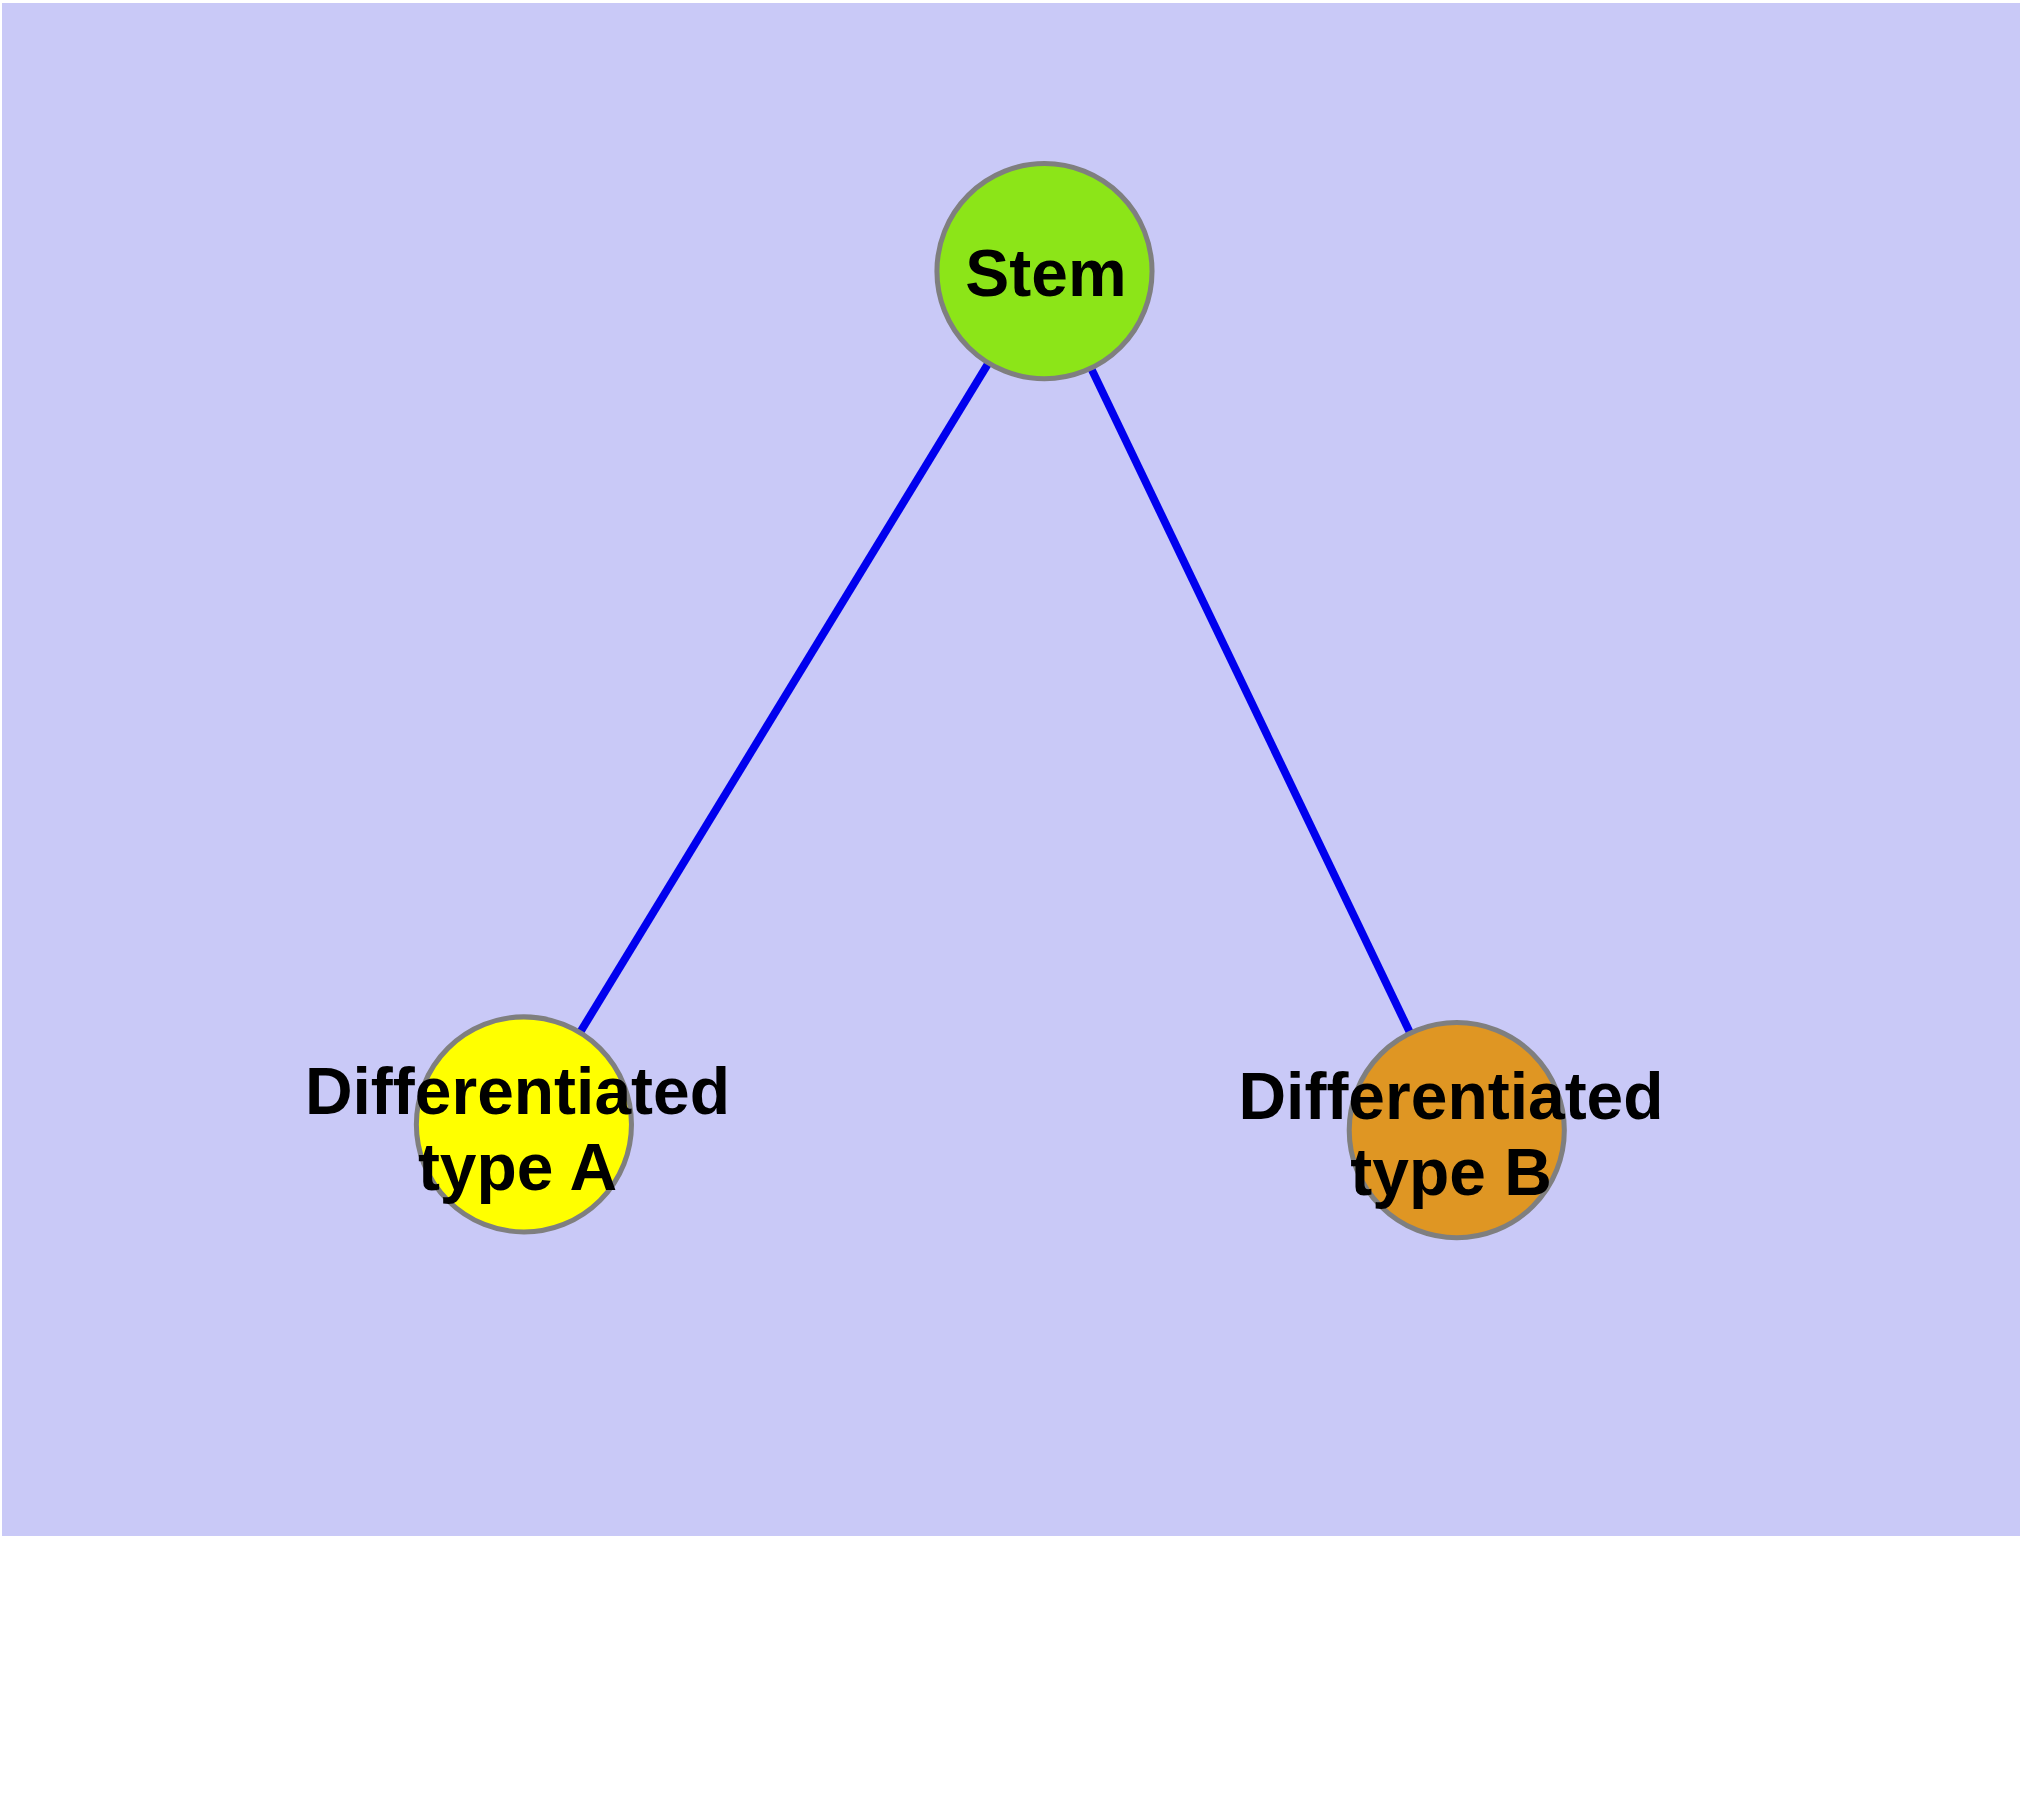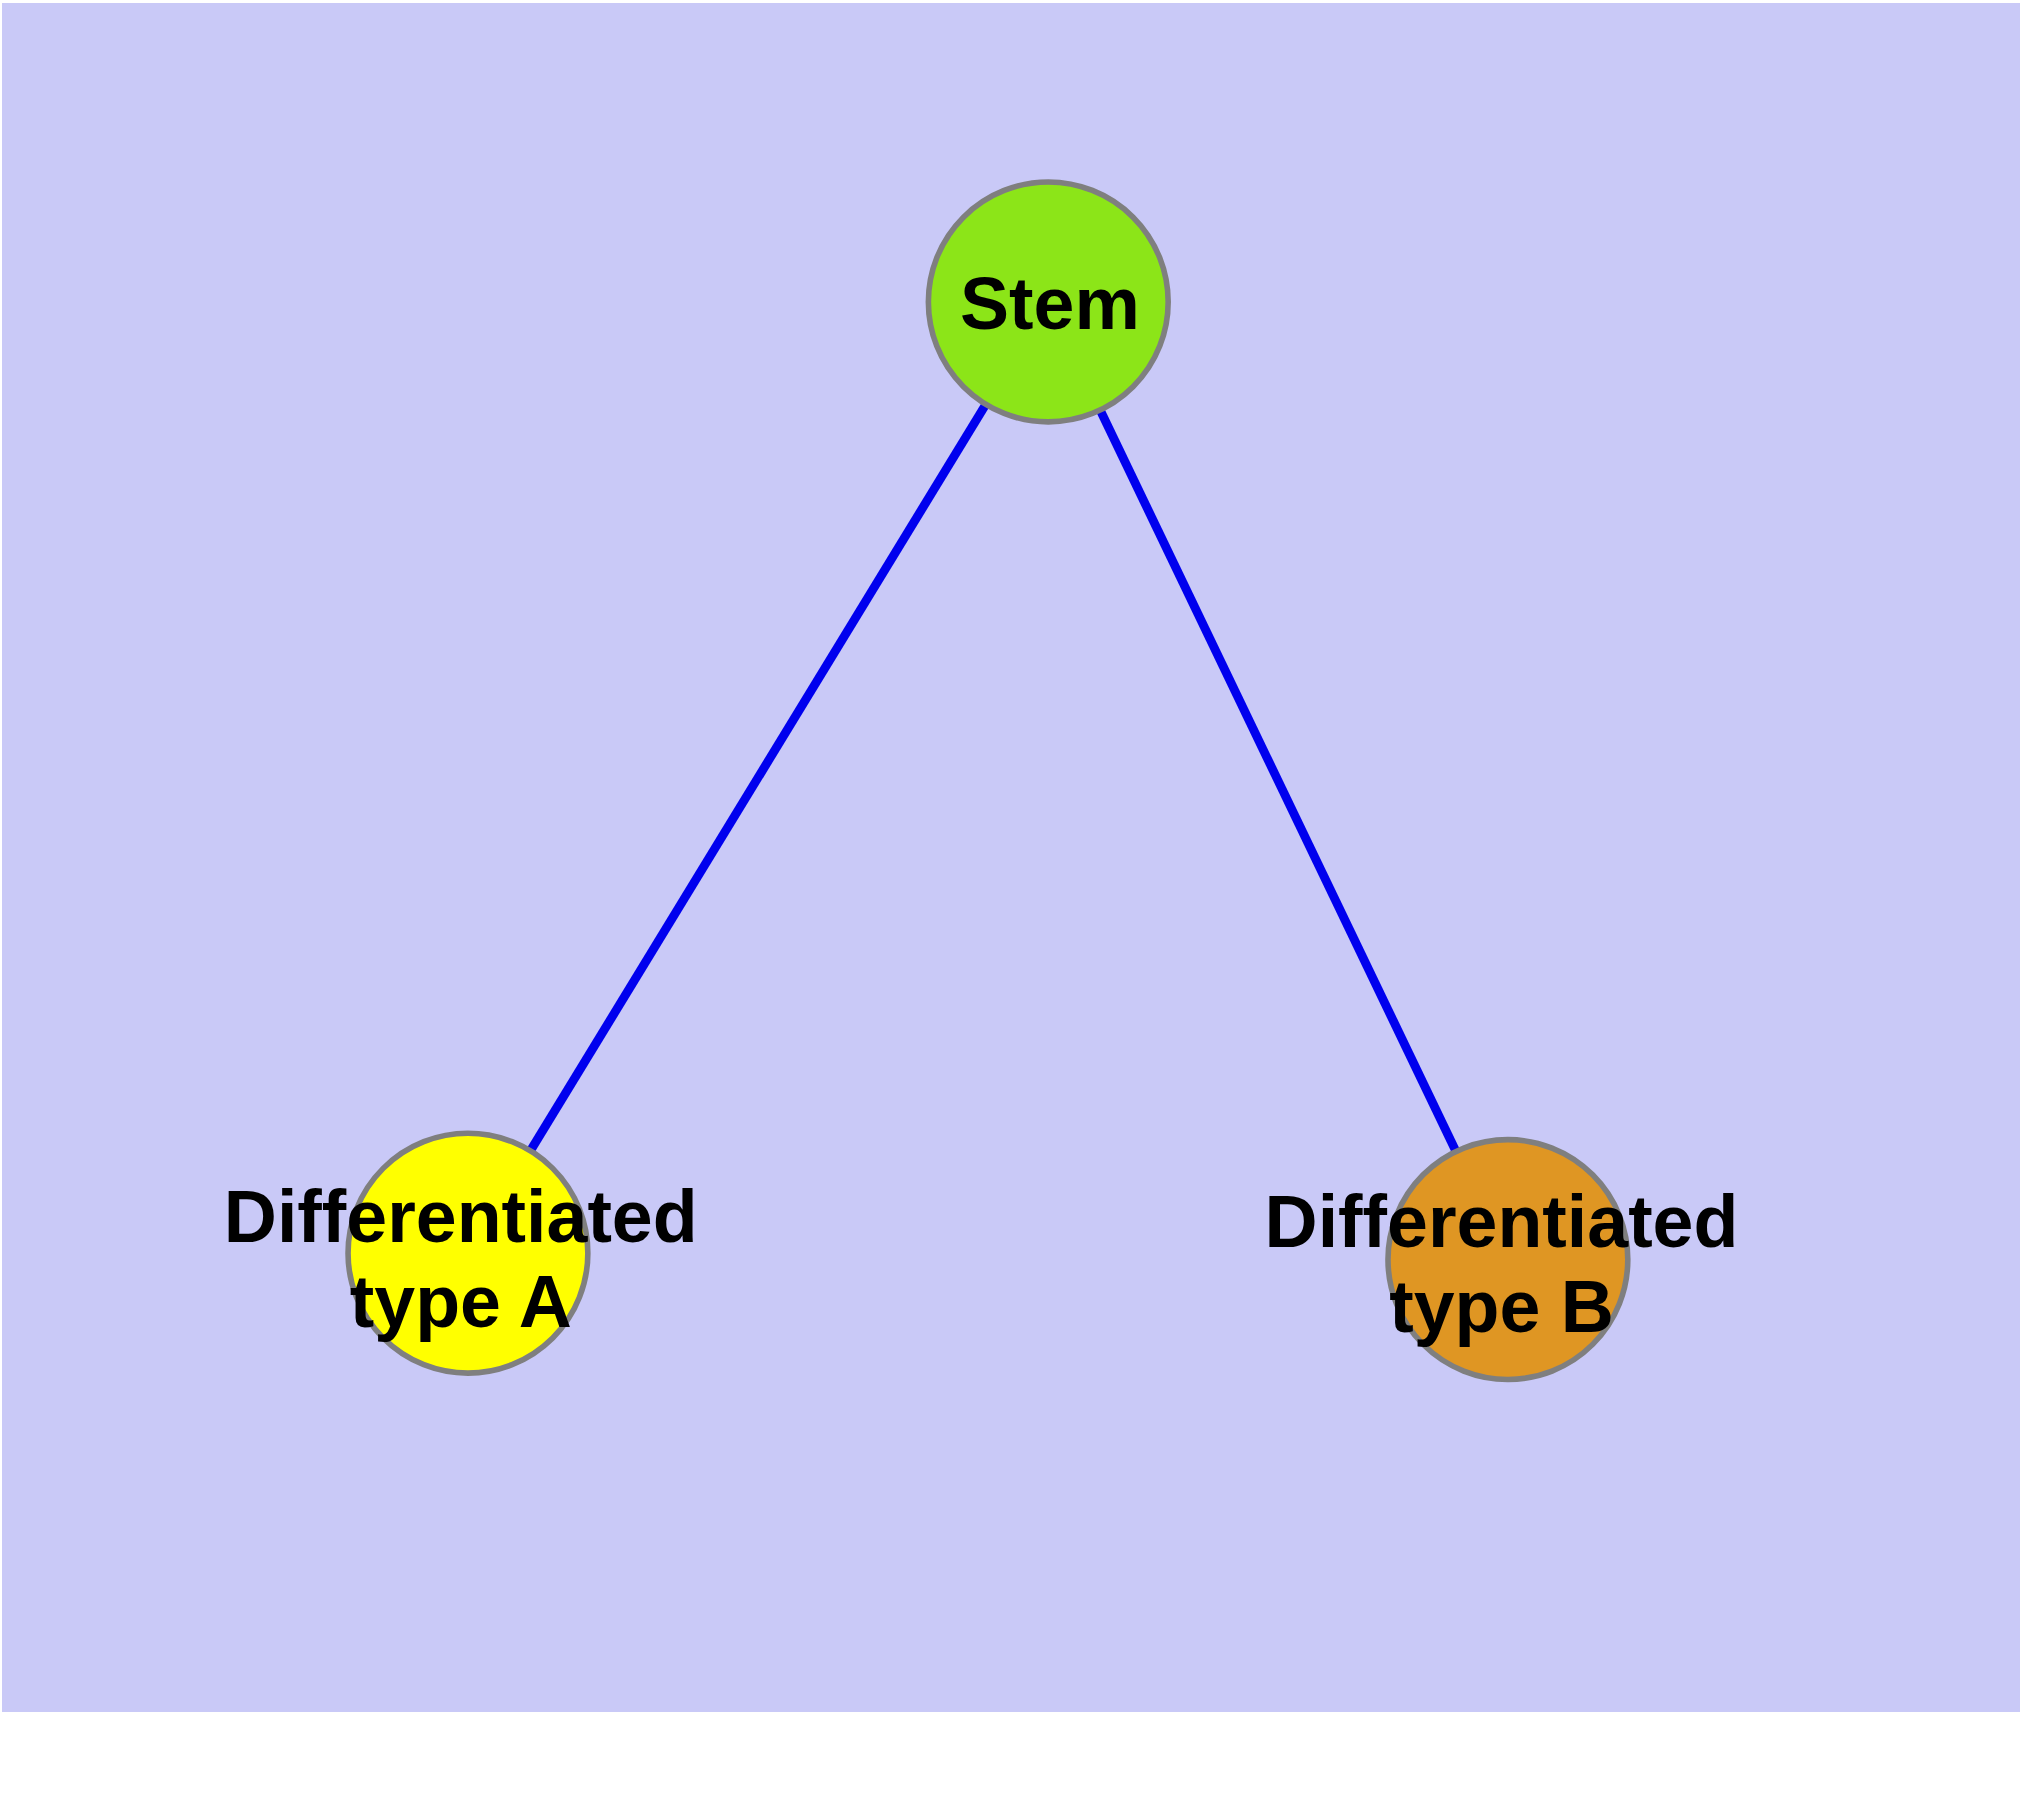--- a/index.html
+++ b/index.html
@@ -3,21 +3,21 @@
 <meta charset="utf-8">
 <style>
   html, body {
     margin: 0;
     padding: 0;
     background: #ffffff;
   }
   .canvas {
     position: relative;
     width: 2021px;
-    height: 1712px;
+    height: 1536px;
     background: #C9C9F7;
     border-top: 3.4px solid #ffffff;
     border-left: 2.5px solid #ffffff;
     box-sizing: border-box;
     overflow: hidden;
     font-family: "Liberation Sans", sans-serif;
   }
   svg { display: block; width: 100%; height: 100%; }
   .edge {
     stroke-width: 11px;

